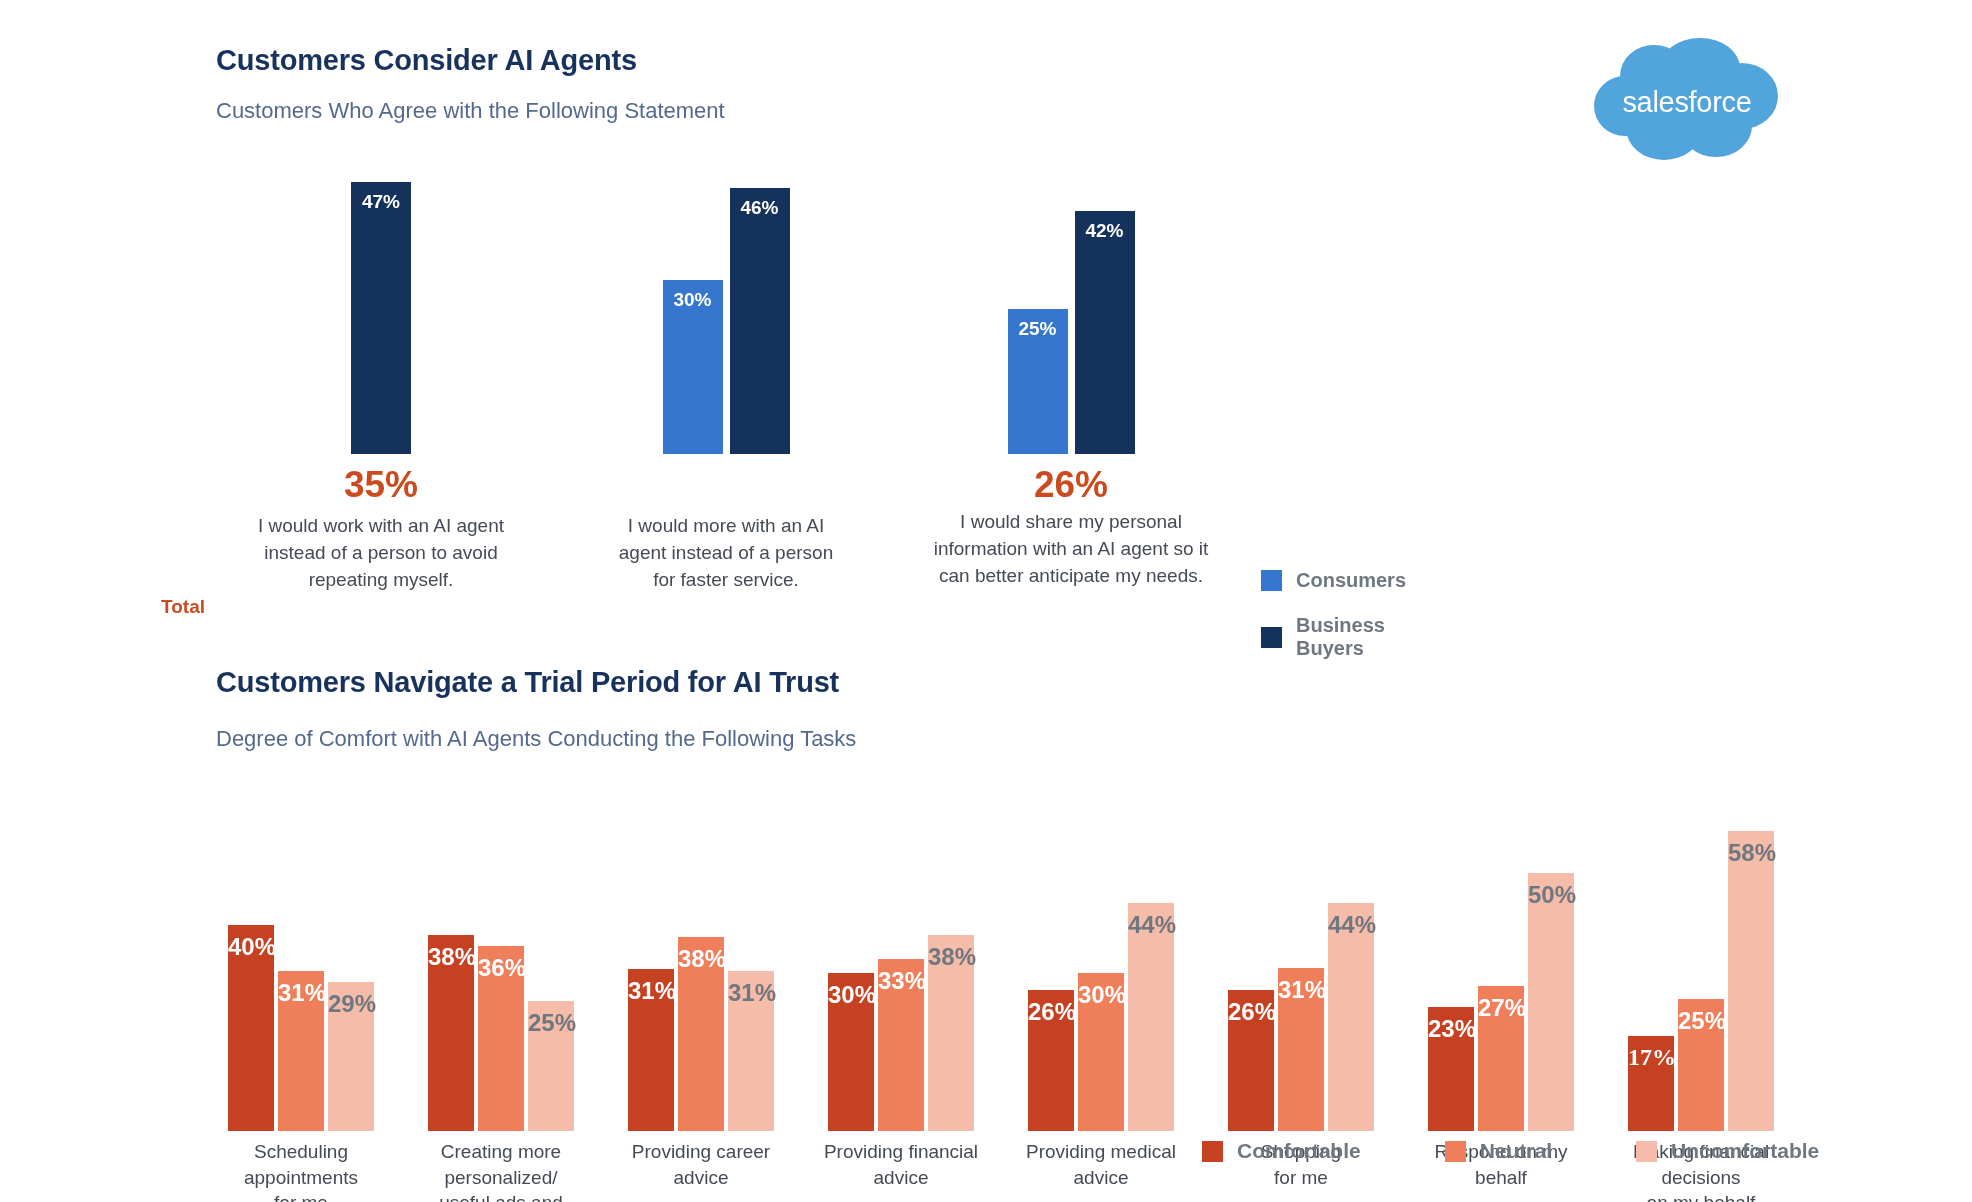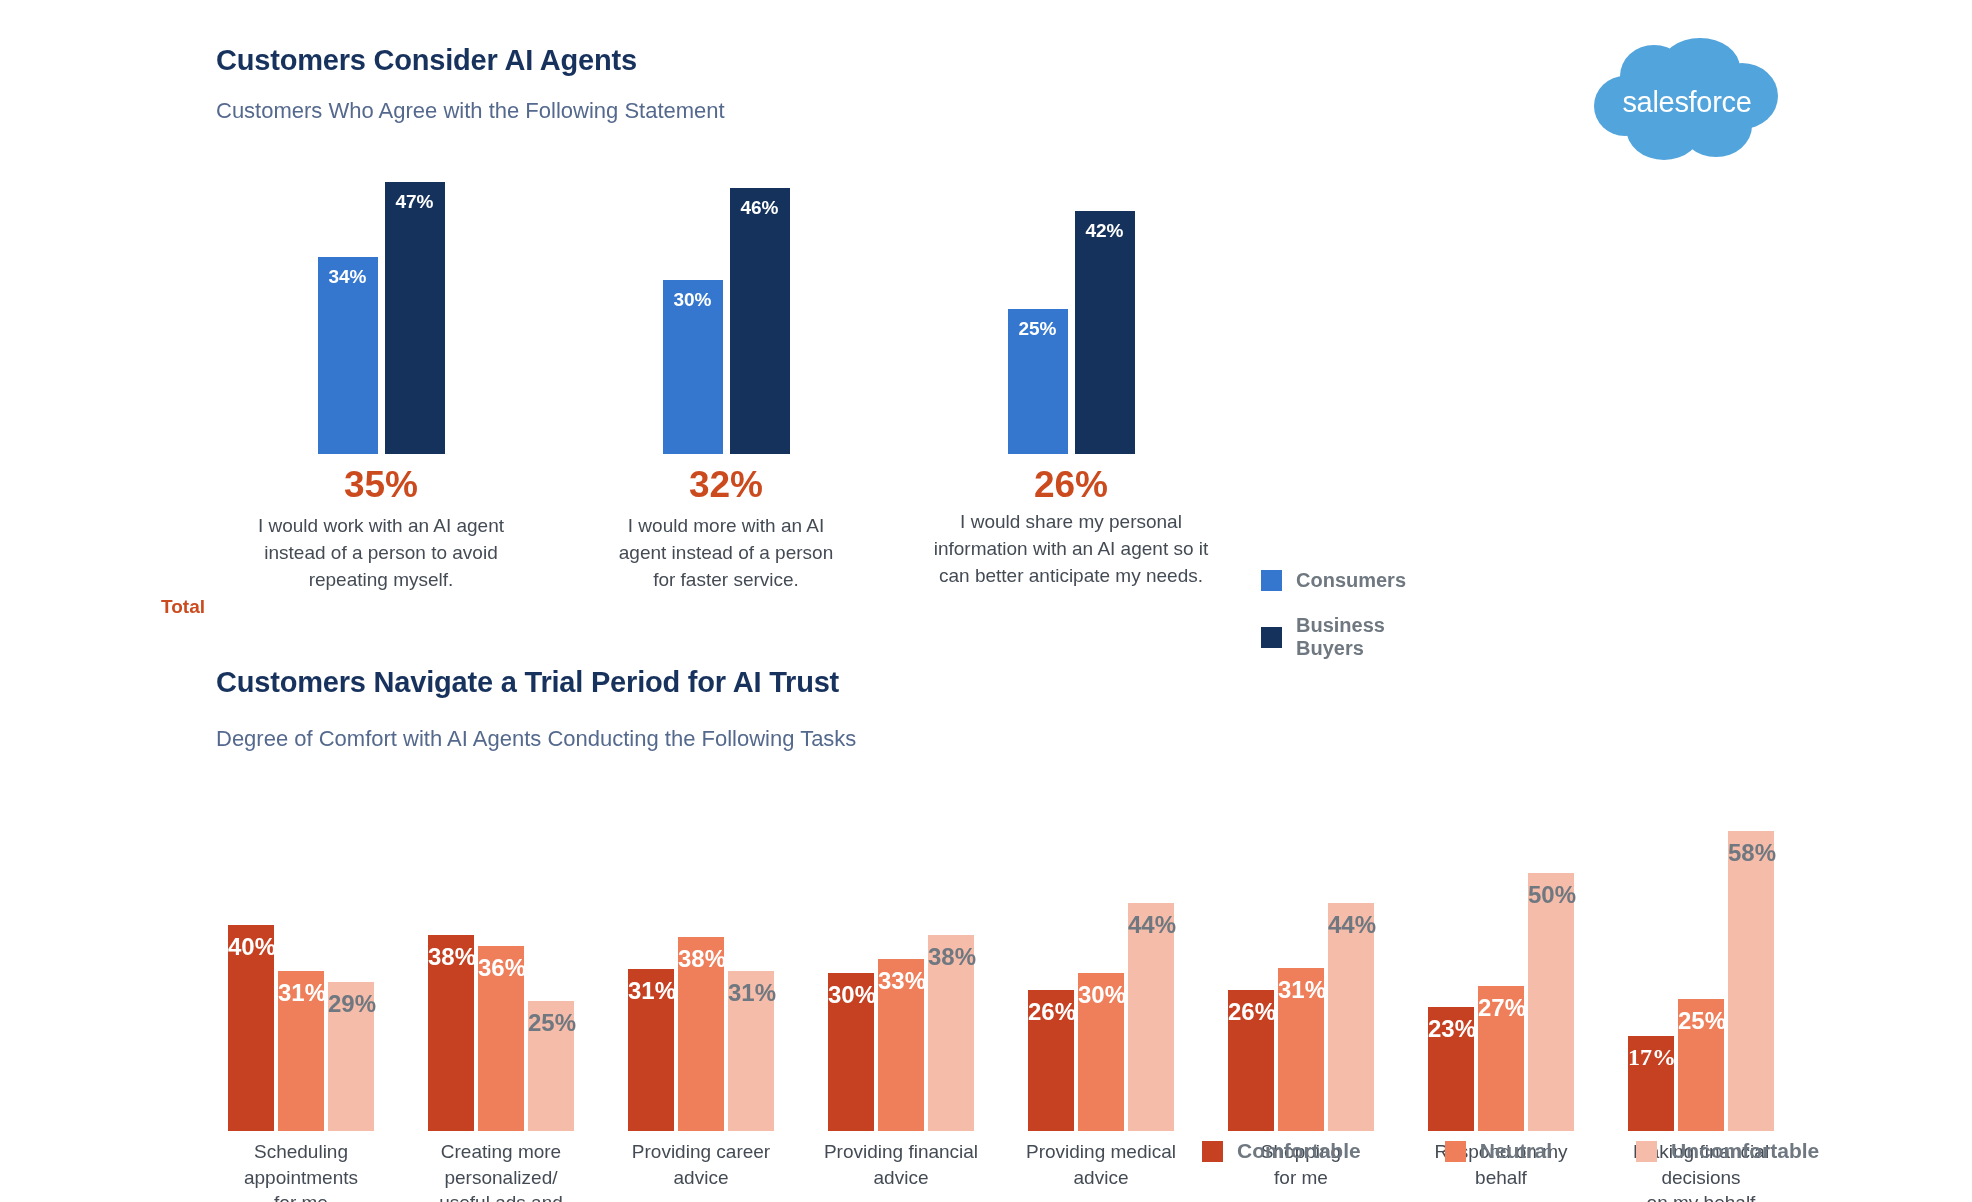--- a/index.html
+++ b/index.html
@@ -139,23 +139,20 @@
   <div id="section1">
     <div id="s1-title" class="sect-title">Customers Consider AI Agents</div>
     <div id="s1-sub" class="sect-sub">Customers Who Agree with the Following Statement</div>
 
     <div id="s1-chart">
 
       <div id="s1-total-label">Total</div>
 
       <div class="s1-group" style="left:0px;">
         <div class="s1-bars">
-          <div class="s1-bar consumers" style="height:197px;">
-            <span class="vlabel">34%</span>
-          </div>
           <div class="s1-bar business" style="height:272px;">
             <span class="vlabel">47%</span>
           </div>
         </div>
         <div class="s1-totalrow">
           <span class="s1-total-num">35%</span>
         </div>
         <div class="s1-stmt wide">
           <span>I would work with an AI agent</span><br>
           <span>instead of a person to avoid</span><br>
@@ -165,23 +162,20 @@
 
       <div class="s1-group" style="left:345px;">
         <div class="s1-bars">
           <div class="s1-bar consumers" style="height:174px;">
             <span class="vlabel">30%</span>
           </div>
           <div class="s1-bar business" style="height:266px;">
             <span class="vlabel">46%</span>
           </div>
         </div>
-        <div class="s1-totalrow">
-          <span class="s1-total-num">32%</span>
-        </div>
         <div class="s1-stmt">
           <span>I would more with an AI</span><br>
           <span>agent instead of a person</span><br>
           <span>for faster service.</span>
         </div>
       </div>
 
       <div class="s1-group" style="left:690px;">
         <div class="s1-bars">
           <div class="s1-bar consumers" style="height:145px;">

